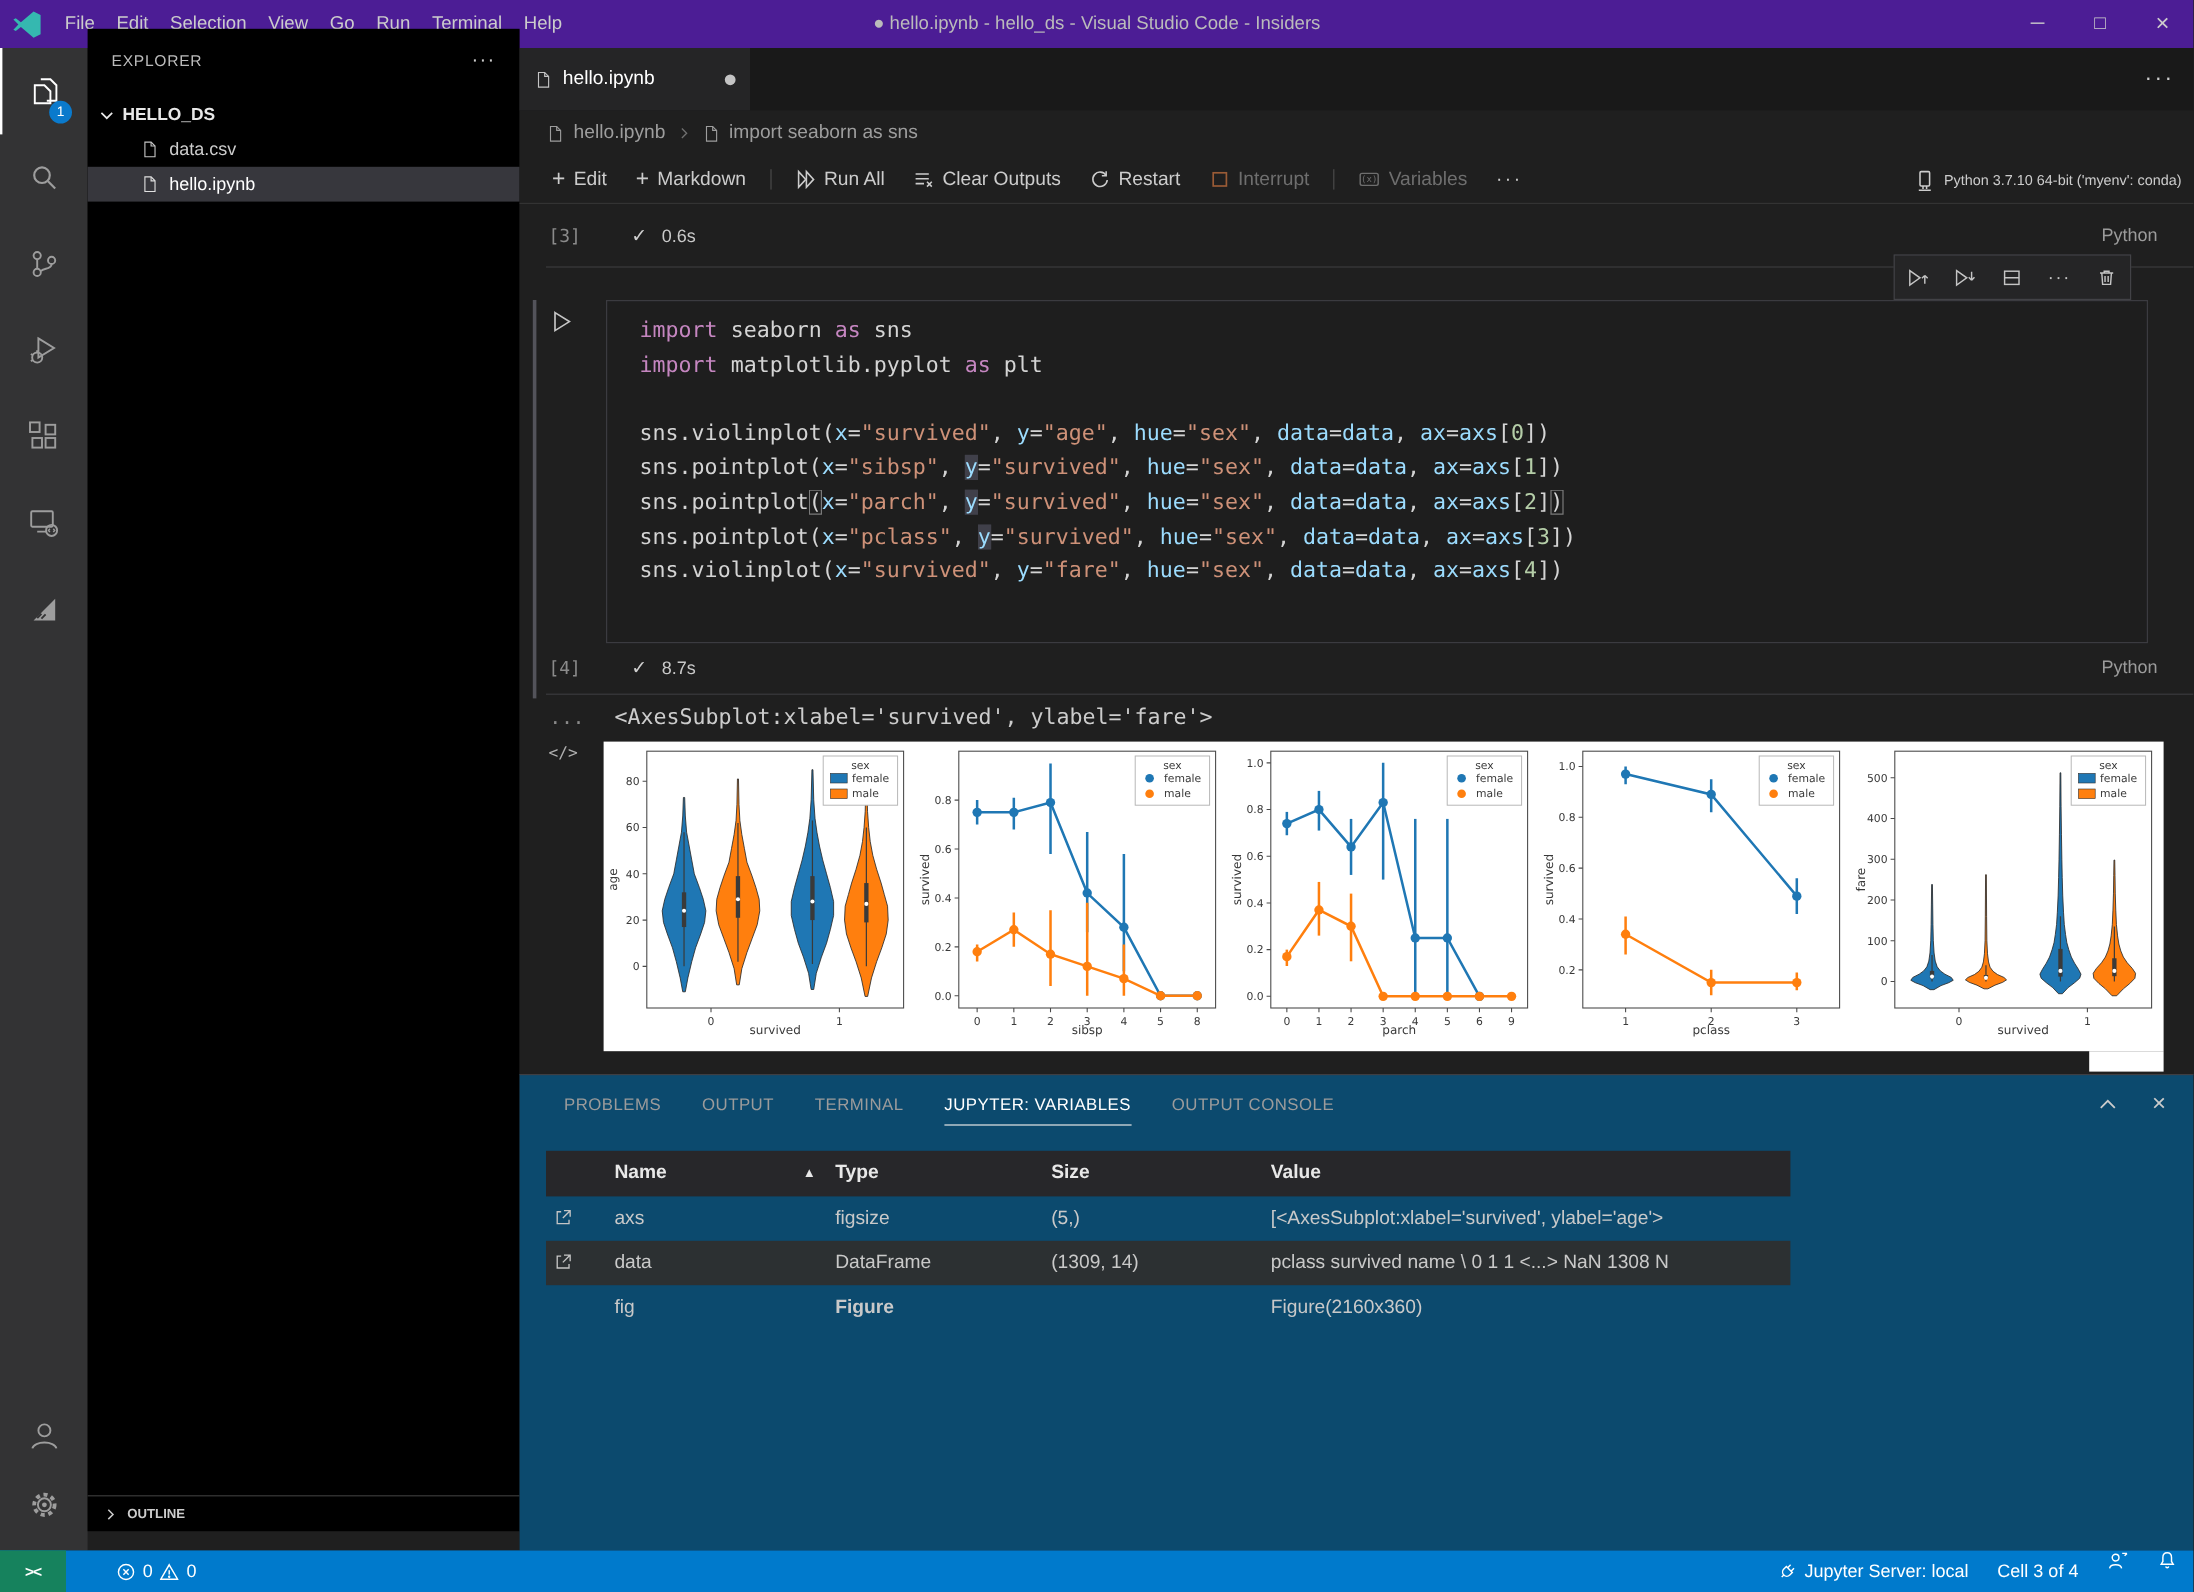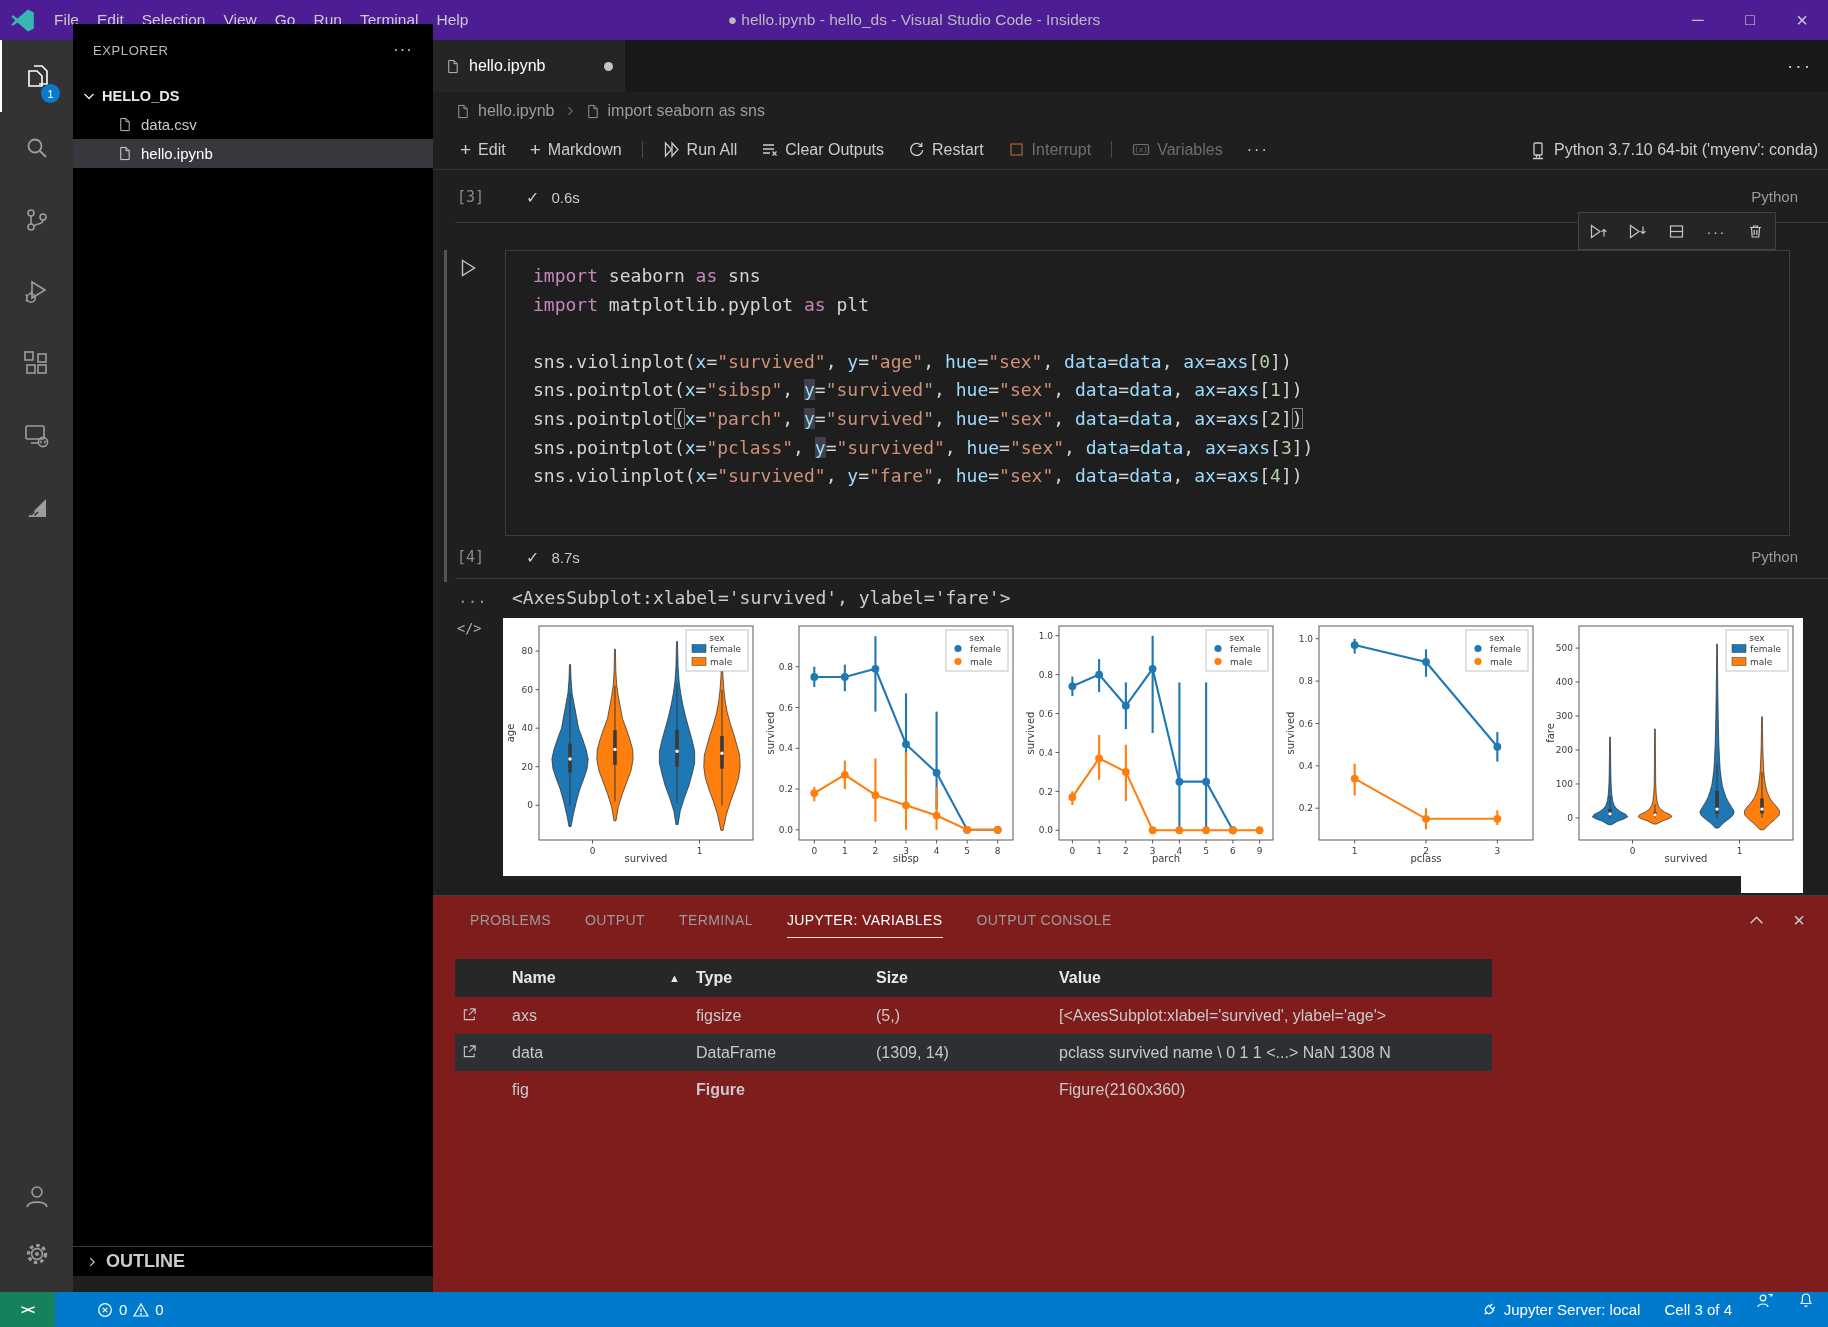--- a/index.html
+++ b/index.html
@@ -19,35 +19,35 @@
 .act-item.active{color:#fff;border-left:2px solid #fff}
 .badge{position:absolute;right:13px;bottom:9px;background:#0a7acc;color:#fff;width:19px;height:19px;border-radius:50%;font-size:11.5px;display:flex;align-items:center;justify-content:center}
 .act-bottom{position:absolute;left:0;width:73px;height:44px;display:flex;align-items:center;justify-content:center;color:#9d9d9d}
 
 .sidebar{position:absolute;left:73px;top:24px;width:360px;height:1252px;background:#000000}
 .sb-header{display:flex;justify-content:space-between;align-items:center;padding:16px 20px 0 20px;font-size:13px;letter-spacing:.6px;color:#bbb}
 .sb-more{color:#ccc;font-size:17px;letter-spacing:1px}
 .tree-root{margin-top:22px;height:28px;display:flex;align-items:center;font-weight:bold;color:#e8e8e8;font-size:14.5px;padding-left:8px;gap:5px}
 .tree-file{height:29px;display:flex;align-items:center;gap:9px;padding-left:44px;font-size:15px;color:#cccccc}
 .tree-file.selected{background:#37373d;color:#fff}
-.outline{position:absolute;bottom:0;left:0;width:100%;height:30px;border-top:1px solid #3a3a3a;display:flex;align-items:center;gap:7px;padding-left:12px;font-weight:bold;font-size:18px;color:#ccc}
+.outline{position:absolute;bottom:0;left:0;width:100%;height:30px;border-top:1px solid #3a3a3a;display:flex;align-items:center;gap:7px;padding-left:12px;font-weight:bold;font-size:11px;color:#ccc}
 
 .editor{position:absolute;left:433px;top:40px;width:1395px;height:1252px;background:#1f1f1f}
 .tabstrip{position:absolute;top:0;left:0;width:100%;height:52px;background:#191919}
 .tab{position:absolute;left:0;top:0;width:192px;height:52px;background:#252526;display:flex;align-items:center;gap:9px;padding:0 12px;color:#fff;font-size:16px}
 .dirty-dot{width:9px;height:9px;border-radius:50%;background:#c4c4c4;margin-left:auto}
 .tab-actions{position:absolute;right:16px;top:0;height:52px;display:flex;align-items:center;color:#ccc;font-size:19px;letter-spacing:2px}
 .breadcrumb{position:absolute;top:52px;left:0;width:100%;height:38px;display:flex;align-items:center;gap:8px;padding-left:22px;color:#9d9d9d;font-size:16px}
 .bc-sep{color:#6f6f6f}
 .nbtoolbar{position:absolute;top:90px;left:0;width:100%;height:40px;display:flex;align-items:center;gap:6px;padding-left:18px;border-bottom:1px solid #333;color:#ccc;font-size:16px}
 .nbt-item{display:flex;align-items:center;gap:7px;padding:0 9px;height:40px}
 .nbt-sep{width:1px;height:17px;background:#4a4a4a;margin:0 5px}
 .dim{color:#6e6e6e}
 .plus{font-size:19px;line-height:16px}
-.kernel{position:absolute;right:10px;top:90px;height:40px;display:flex;align-items:center;gap:8px;font-size:16px;color:#ccc}
+.kernel{position:absolute;right:10px;top:90px;height:40px;display:flex;align-items:center;gap:8px;font-size:12px;color:#ccc}
 .cellrow{position:absolute;left:0;width:100%;height:34px}
 .exec-label{position:absolute;left:24px;top:0;line-height:34px;color:#8a8a8a;font-size:15px;font-family:"DejaVu Sans Mono",monospace}
 .cell-status{position:absolute;left:93px;top:0;height:34px;display:flex;gap:12px;align-items:center;font-size:15px;color:#c9c9c9}
 .check{color:#cfcfcf;font-size:16px}
 .lang-label{position:absolute;right:30px;top:0;line-height:34px;color:#9b9b9b;font-size:15px}
 .sepline{position:absolute;left:22px;right:0;height:1px;background:#3a3a3d}
 .cell-toolbar{position:absolute;left:1145px;top:172px;width:198px;height:38px;background:#252526;border:1px solid #424246;display:flex;align-items:center;justify-content:space-around;color:#c5c5c5}
 .ct-btn{display:flex;align-items:center;justify-content:center;width:26px;height:26px}
 .focusbar{position:absolute;left:11px;top:210px;width:3px;height:332px;background:#53535a}
 .runbtn{position:absolute;left:24px;top:217px;color:#c5c5c5}
@@ -57,21 +57,21 @@
 .tk-prh{color:#9cdcfe;background:#40404a}
 .tk-plb{color:#d4d4d4;box-shadow:inset 0 0 0 1px #7a7a7a}
 .outputrow{position:absolute;left:0;top:542px;width:100%;height:32px}
 .out-prefix{position:absolute;left:25px;top:0;line-height:32px;color:#8a8a8a;font-size:16px;font-family:"DejaVu Sans Mono",monospace}
 .out-text{position:absolute;left:79px;top:0;line-height:32px;color:#cccccc;font-size:18px;font-family:"DejaVu Sans Mono",monospace}
 .code-out-icon{position:absolute;left:24px;top:580px;color:#b0b0b0;font-size:13.5px;font-family:"DejaVu Sans Mono",monospace}
 .plotwhite{position:absolute;left:70px;top:578px;width:1300px;height:258px;background:#fff;display:flex}
 .plotnotch{position:absolute;left:1308px;top:836px;width:62px;height:17px;background:#fff}
 .chart{width:260px;height:258px}
 
-.panel{position:absolute;top:855px;left:0;width:100%;height:397px;border-top:1px solid #3e3e42;background:#7f1d1d}
+.panel{position:absolute;top:855px;left:0;width:100%;height:397px;border-top:1px solid #3e3e42;background:#0c4a6e}
 .panel-tabs{display:flex;gap:34px;padding-left:37px;height:48px;align-items:center;font-size:14px;letter-spacing:.4px;color:#9b9b9b}
 .panel-tab{position:relative;cursor:default}
 .panel-tab.active{color:#fff}
 .panel-tab.active::after{content:'';position:absolute;left:0;right:0;bottom:-10px;height:1px;background:#e7e7e7}
 .panel-actions{position:absolute;right:23px;top:13px;display:flex;gap:28px;color:#ccc;align-items:center}
 .var-header{position:absolute;left:22px;top:63px;width:1037px;height:38px;background:#27272a;font-weight:bold;color:#e8e8e8;font-size:16px}
 .var-cellh{position:absolute;line-height:38px}
 #var-rows{position:absolute;left:22px;top:101px;width:1037px}
 .var-row{position:relative;height:37px;font-size:16px;color:#c9c9c9}
 .var-row.hl{background:#2c3032}

